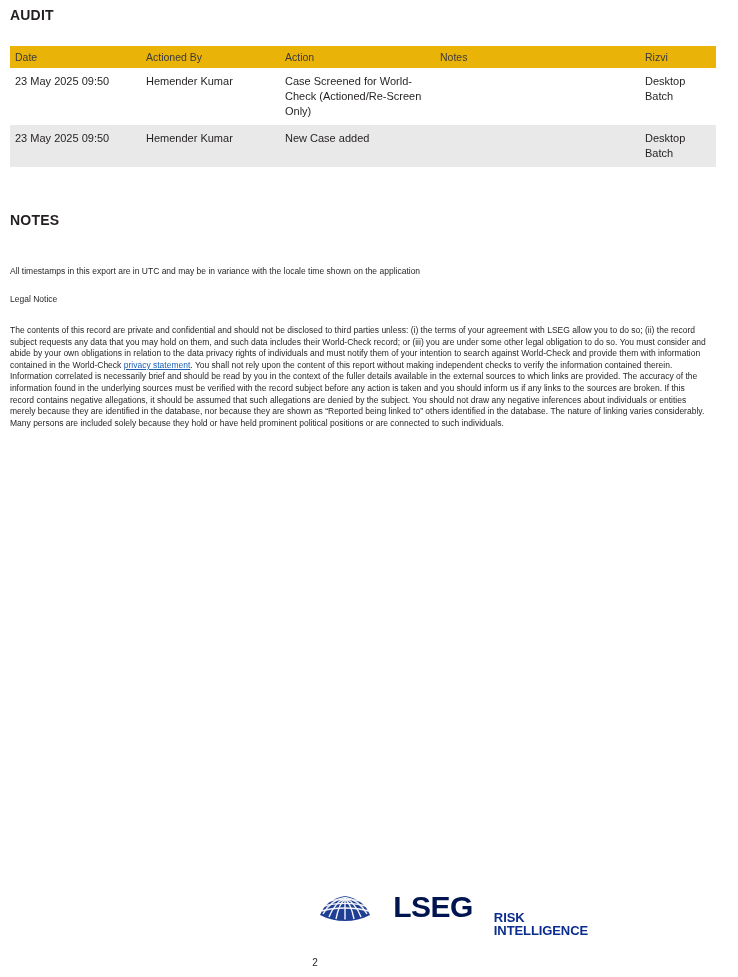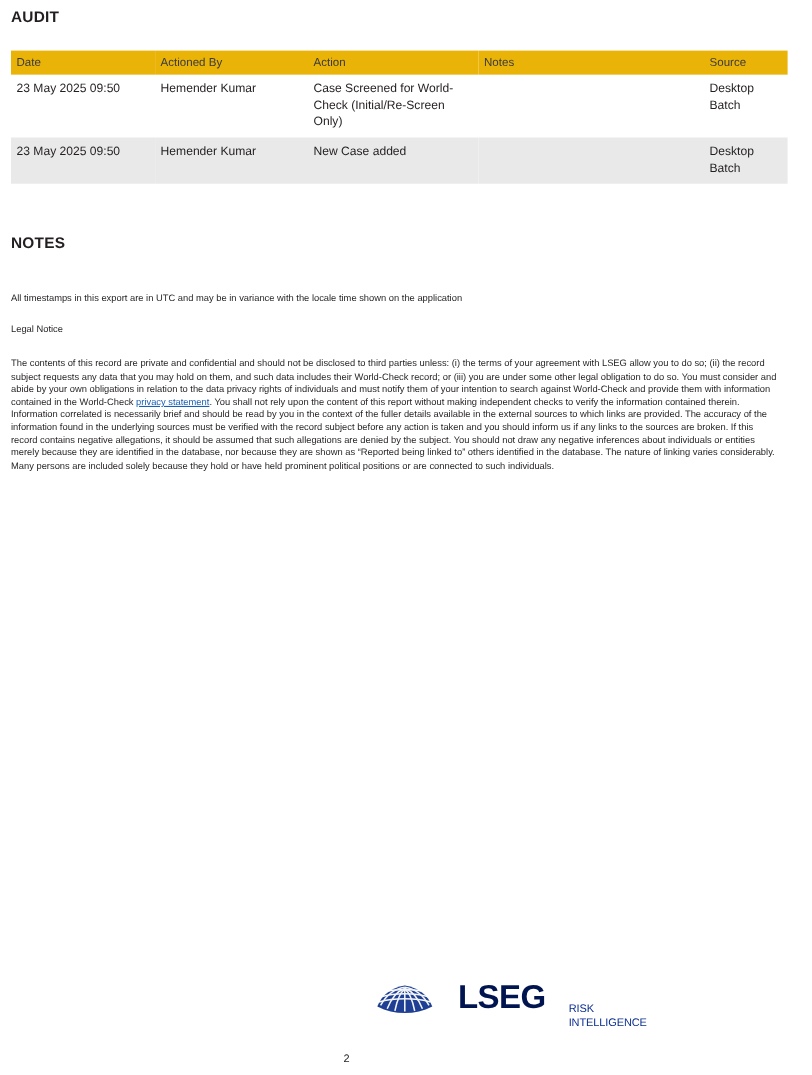--- a/index.html
+++ b/index.html
@@ -149,22 +149,22 @@
     overflow: hidden;
   }
   .logo-word {
     font-size: 30px;
     font-weight: bold;
     letter-spacing: -0.5px;
     color: #001450;
     line-height: 1;
   }
   .logo-sub {
-    font-size: 10px;
-    font-weight: normal;
+    font-size: 13px;
+    font-weight: bold;
     line-height: 12.5px;
     color: #0a2d8f;
     letter-spacing: -0.1px;
     margin-top: 36px;
   }
   .page-number {
     position: absolute;
     left: 0;
     right: 0;
     bottom: 9px;
@@ -187,28 +187,28 @@
         <col class="col-action">
         <col class="col-notes">
         <col class="col-source">
     </colgroup>
     <thead>
       <tr>
         <th>Date</th>
         <th>Actioned By</th>
         <th>Action</th>
         <th>Notes</th>
-        <th>Source</th>
+        <th>Rizvi</th>
       </tr>
     </thead>
     <tbody>
       <tr class="row-plain">
         <td>23 May 2025 09:50</td>
         <td>Hemender Kumar</td>
-        <td>Case Screened for World-Check (Initial/Re-Screen Only)</td>
+        <td>Case Screened for World-Check (Actioned/Re-Screen Only)</td>
         <td></td>
         <td>Desktop Batch</td>
       </tr>
       <tr class="row-alt">
         <td>23 May 2025 09:50</td>
         <td>Hemender Kumar</td>
         <td>New Case added</td>
         <td></td>
         <td>Desktop Batch</td>
       </tr>

